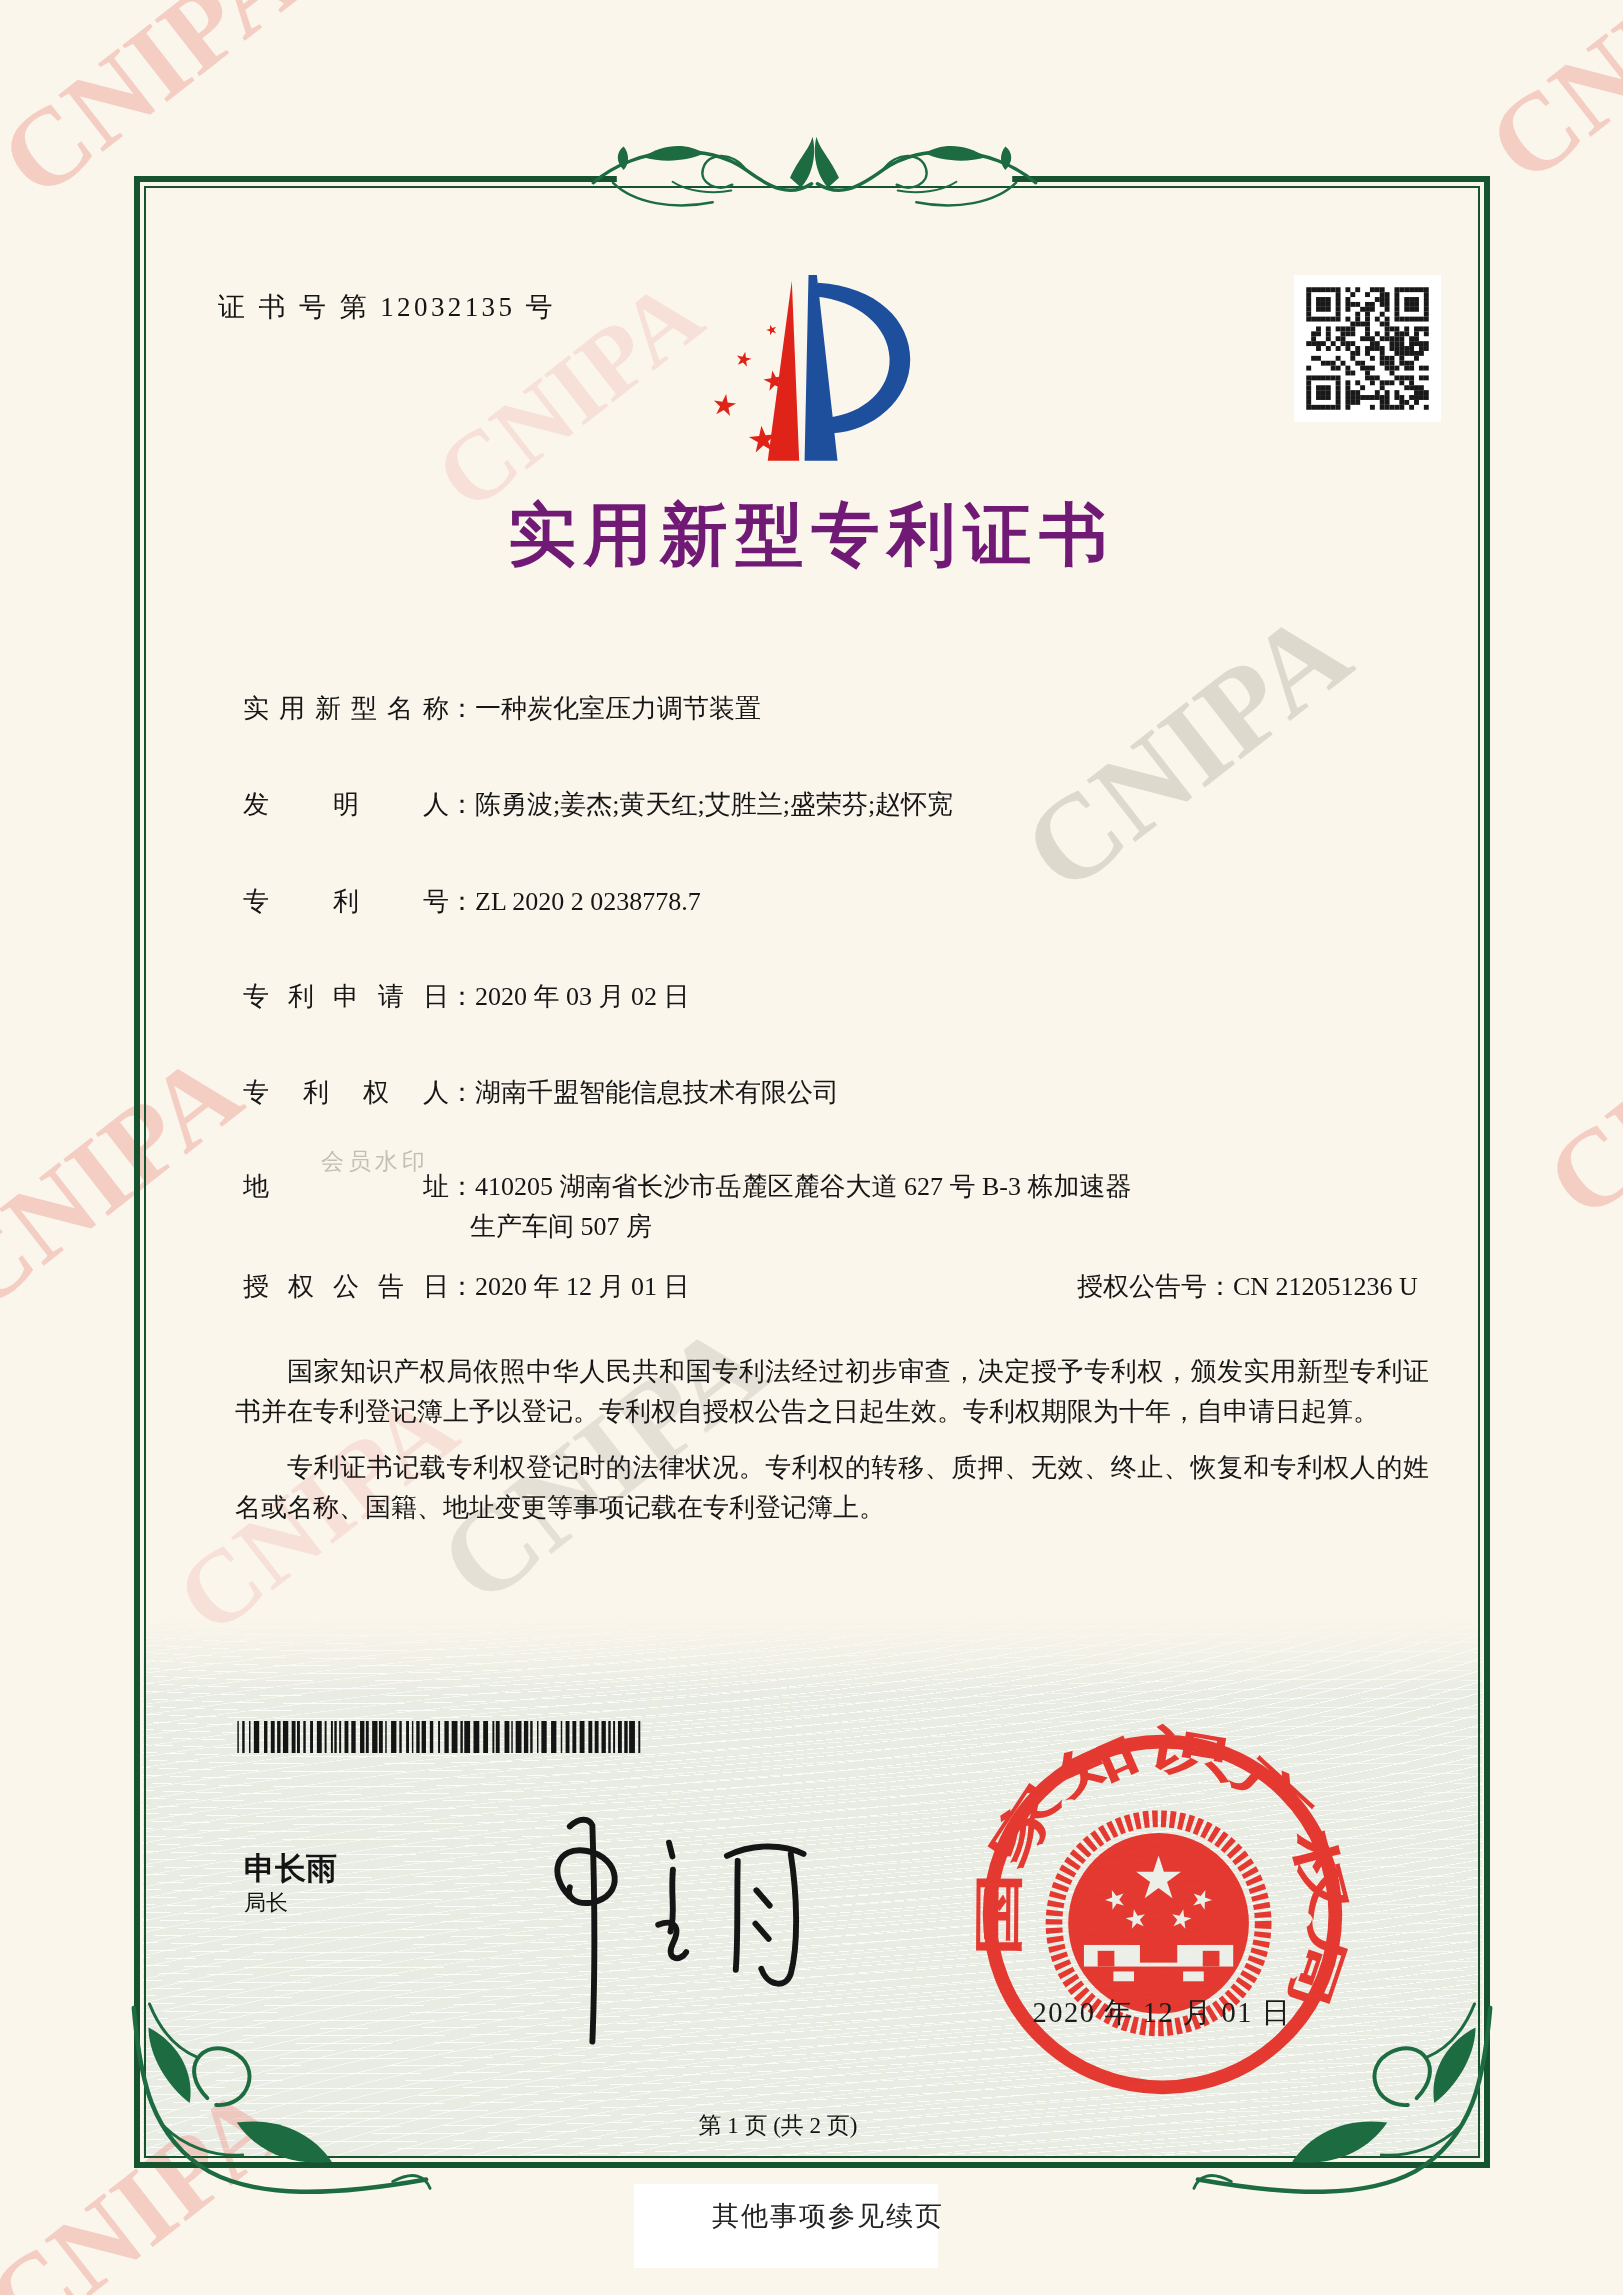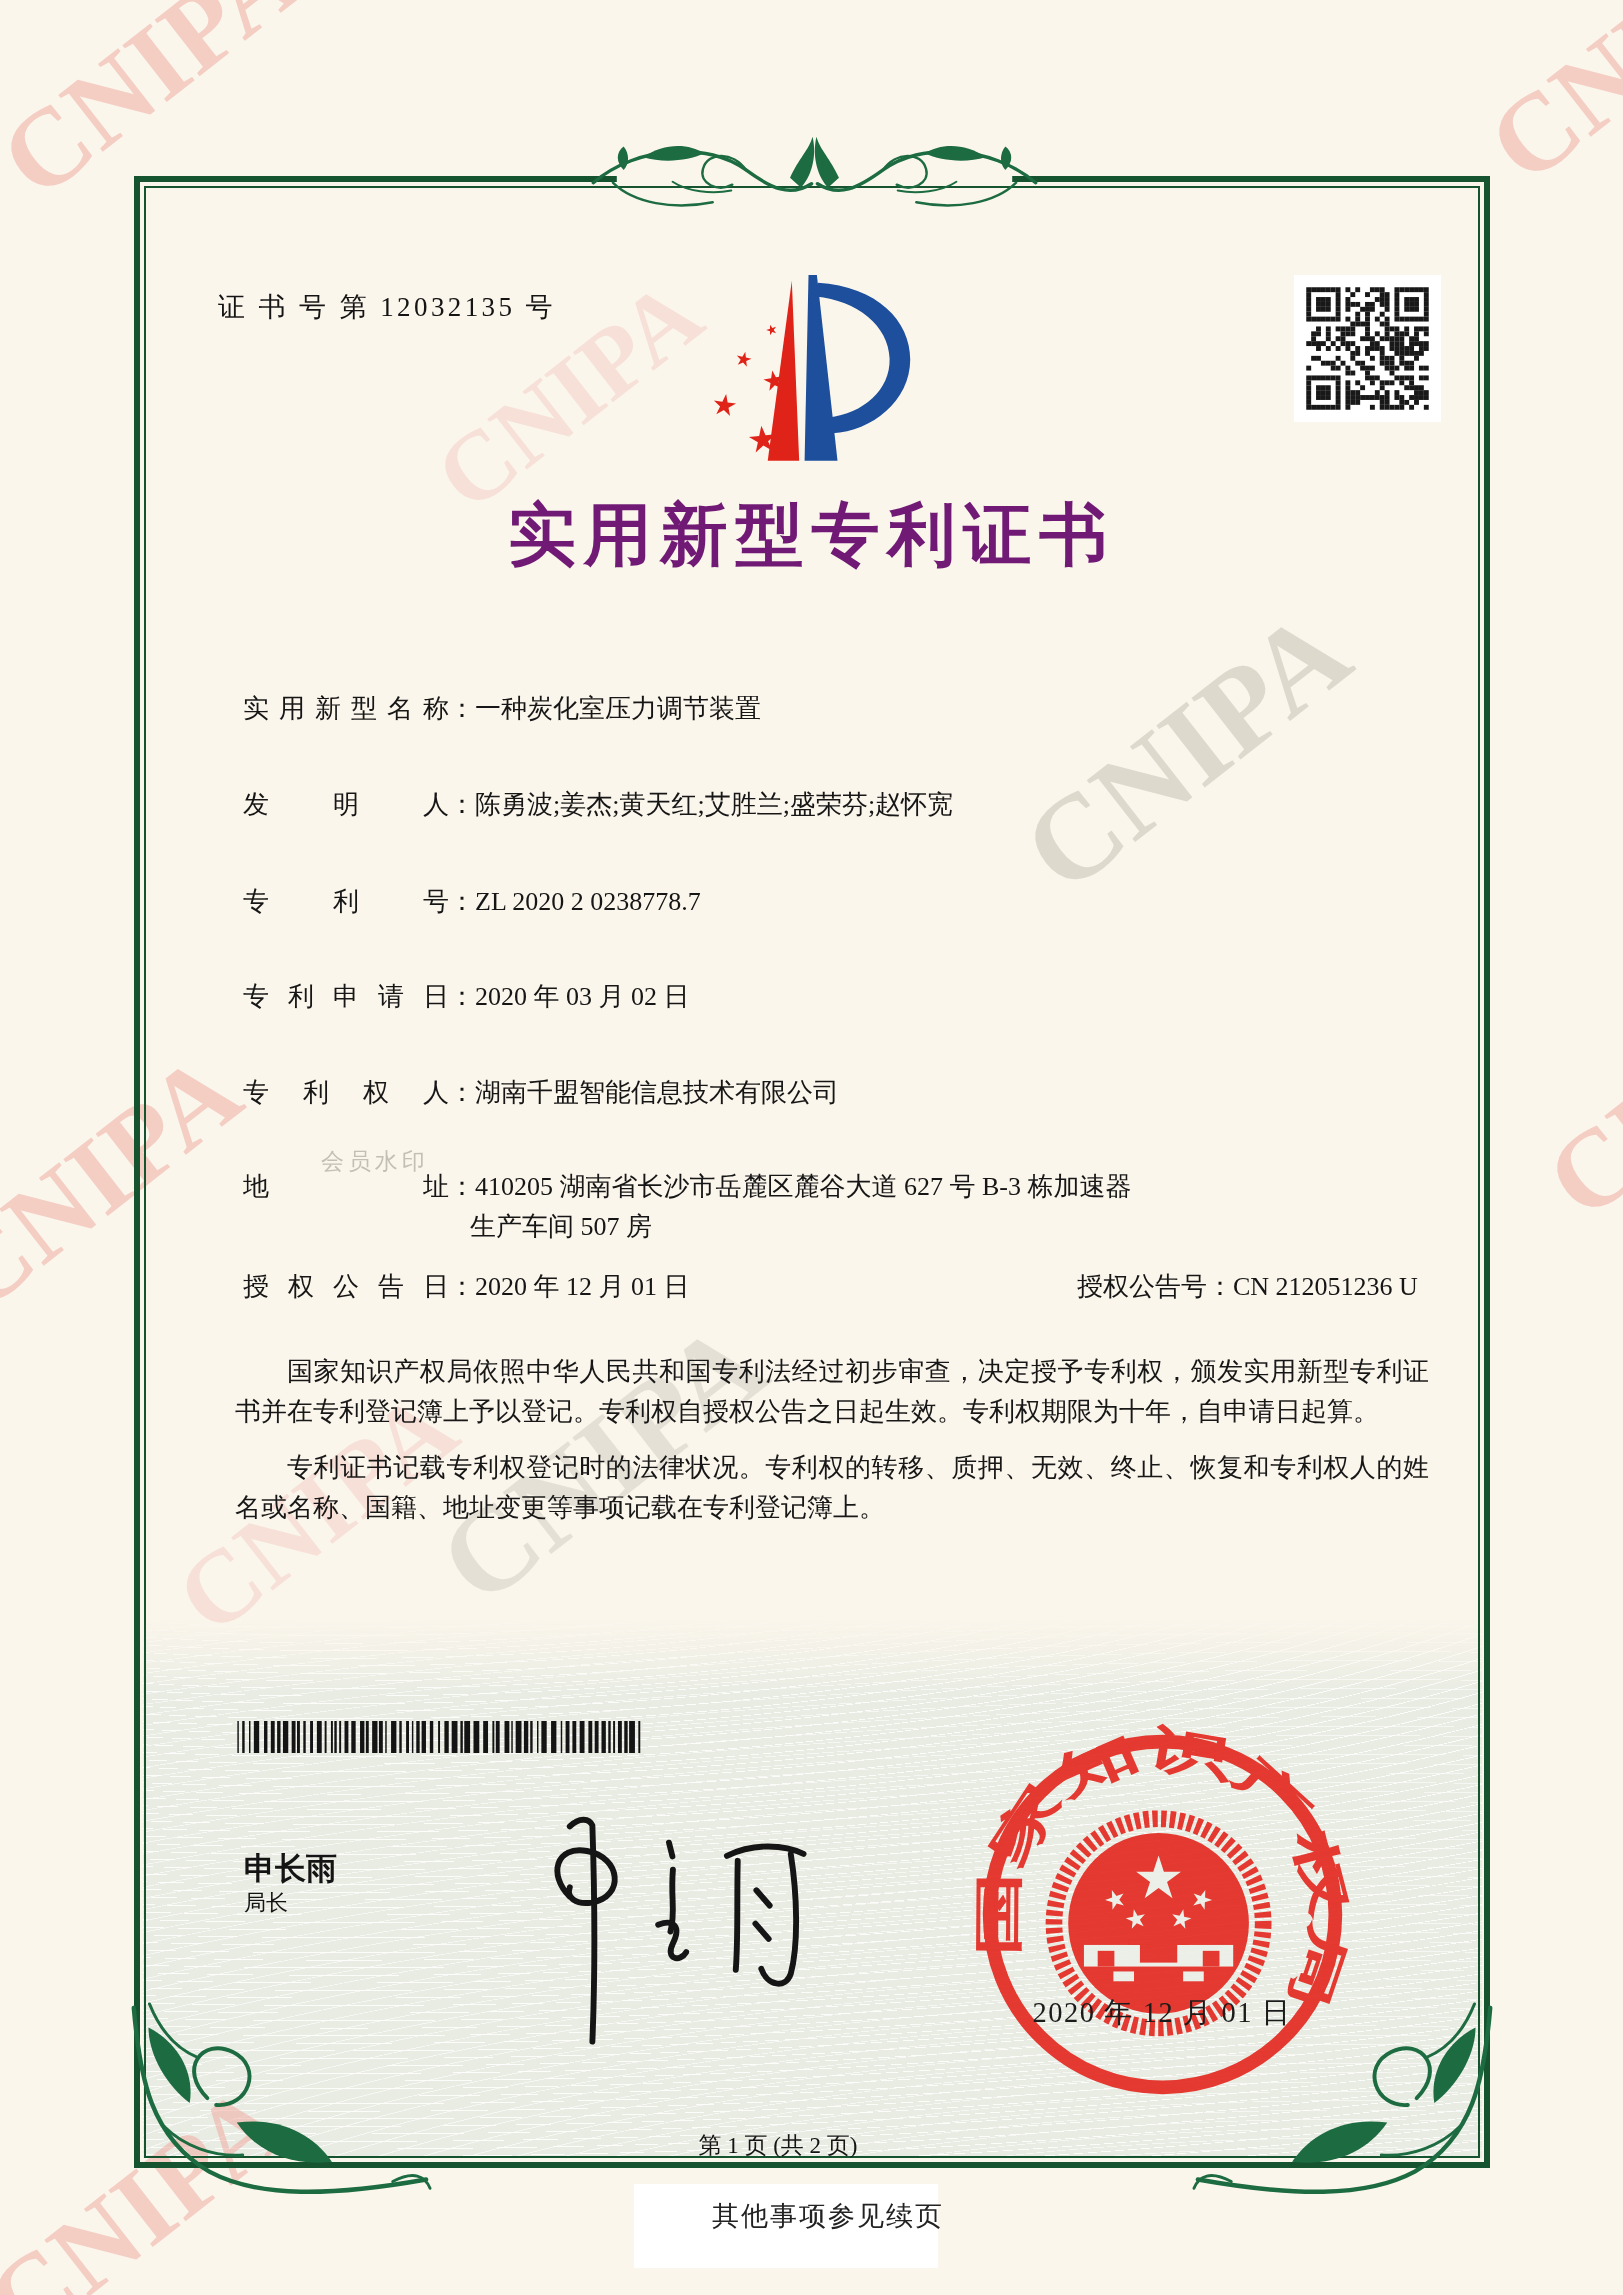--- a/index.html
+++ b/index.html
@@ -48,21 +48,21 @@
   .paras p{margin:16px;text-indent:2em;}
   
   .barcode{position:absolute;left:235px;top:1721px;z-index:5;}
   .director-label{position:absolute;left:244px;top:1888px;font-size:22px;font-weight:400;z-index:5;}
   .director-name{position:absolute;left:244px;top:1848px;font-size:31px;font-weight:700;z-index:5;}
   .signature{position:absolute;left:496px;top:1796px;z-index:6;}
   .seal{position:absolute;left:971px;top:1723px;width:383px;height:383px;z-index:6;opacity:.9;}
   .seal-date{position:absolute;left:1010px;top:1994px;width:304px;text-align:center;
       font-size:28.5px;letter-spacing:1.5px;z-index:7;color:#1b1b1b;}
   .page-info{position:absolute;left:606px;top:2110px;width:344px;text-align:center;
-      font-size:23px;z-index:5;margin-top:20px;}
+      font-size:23px;z-index:5;}
   
   .foot-band{position:absolute;left:634px;top:2184px;width:304px;height:84px;
       background:#ffffff;z-index:3;}
   .foot-note{position:absolute;left:0;top:13.7px;width:100%;text-align:center;
       font-size:27px;letter-spacing:2px;color:#222;margin-left:42px;}
   
   .orn-top{position:absolute;left:584px;top:123px;z-index:4;}
   .orn-bl{position:absolute;left:120px;top:1999px;z-index:4;}
   .orn-br{position:absolute;left:1190px;top:1999px;z-index:4;transform:scaleX(-1);}
 </style>

